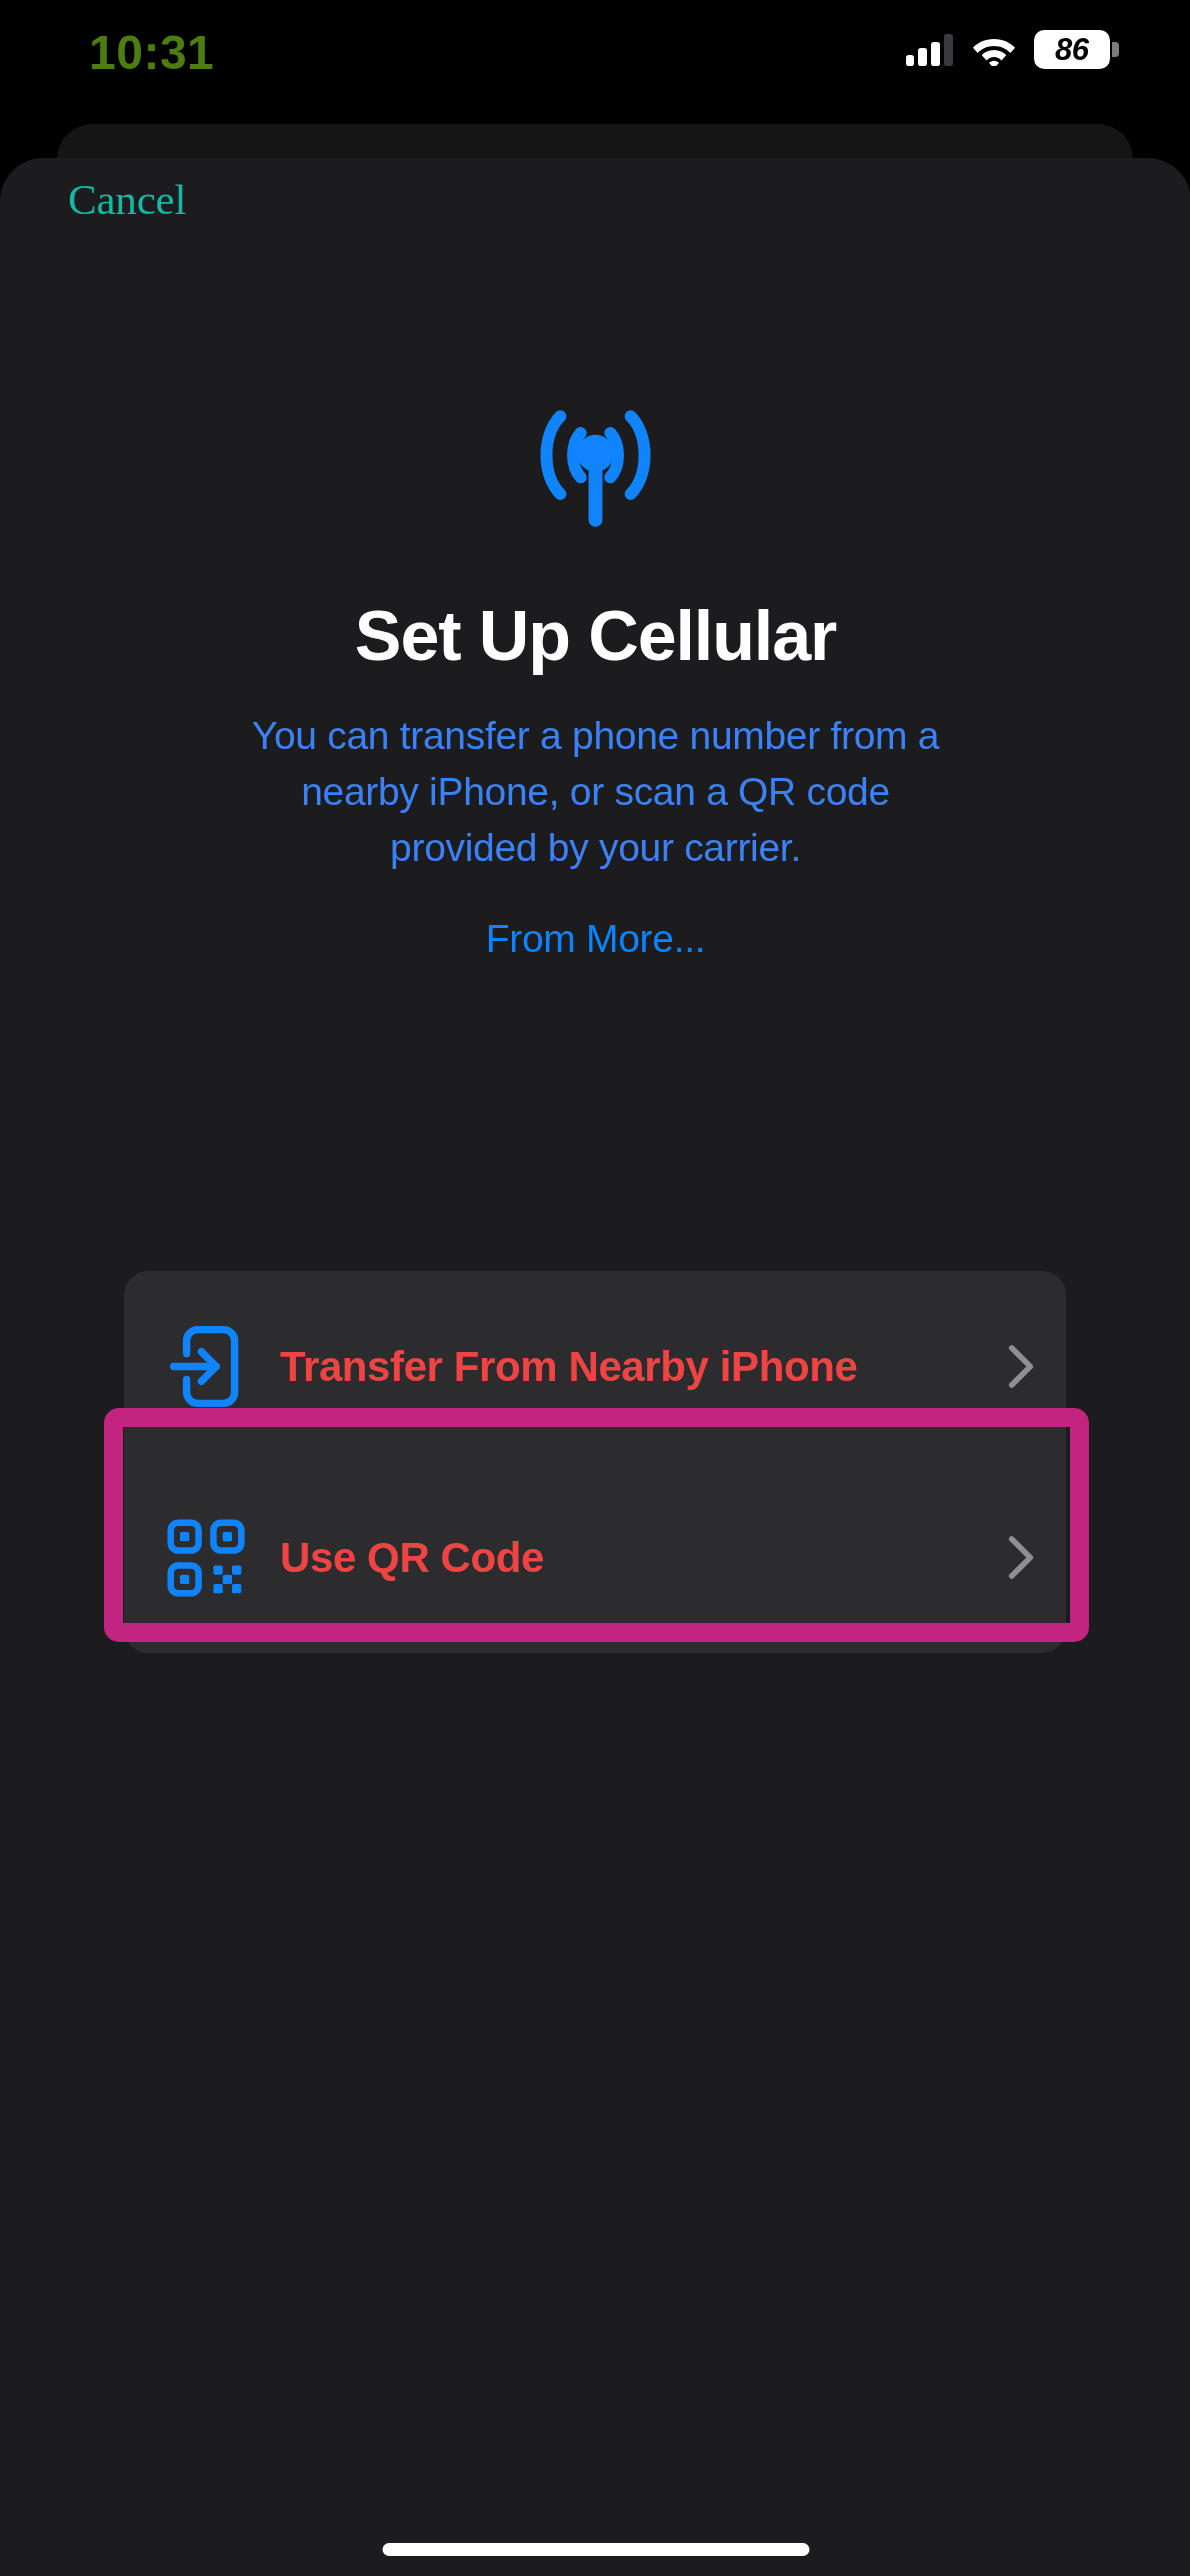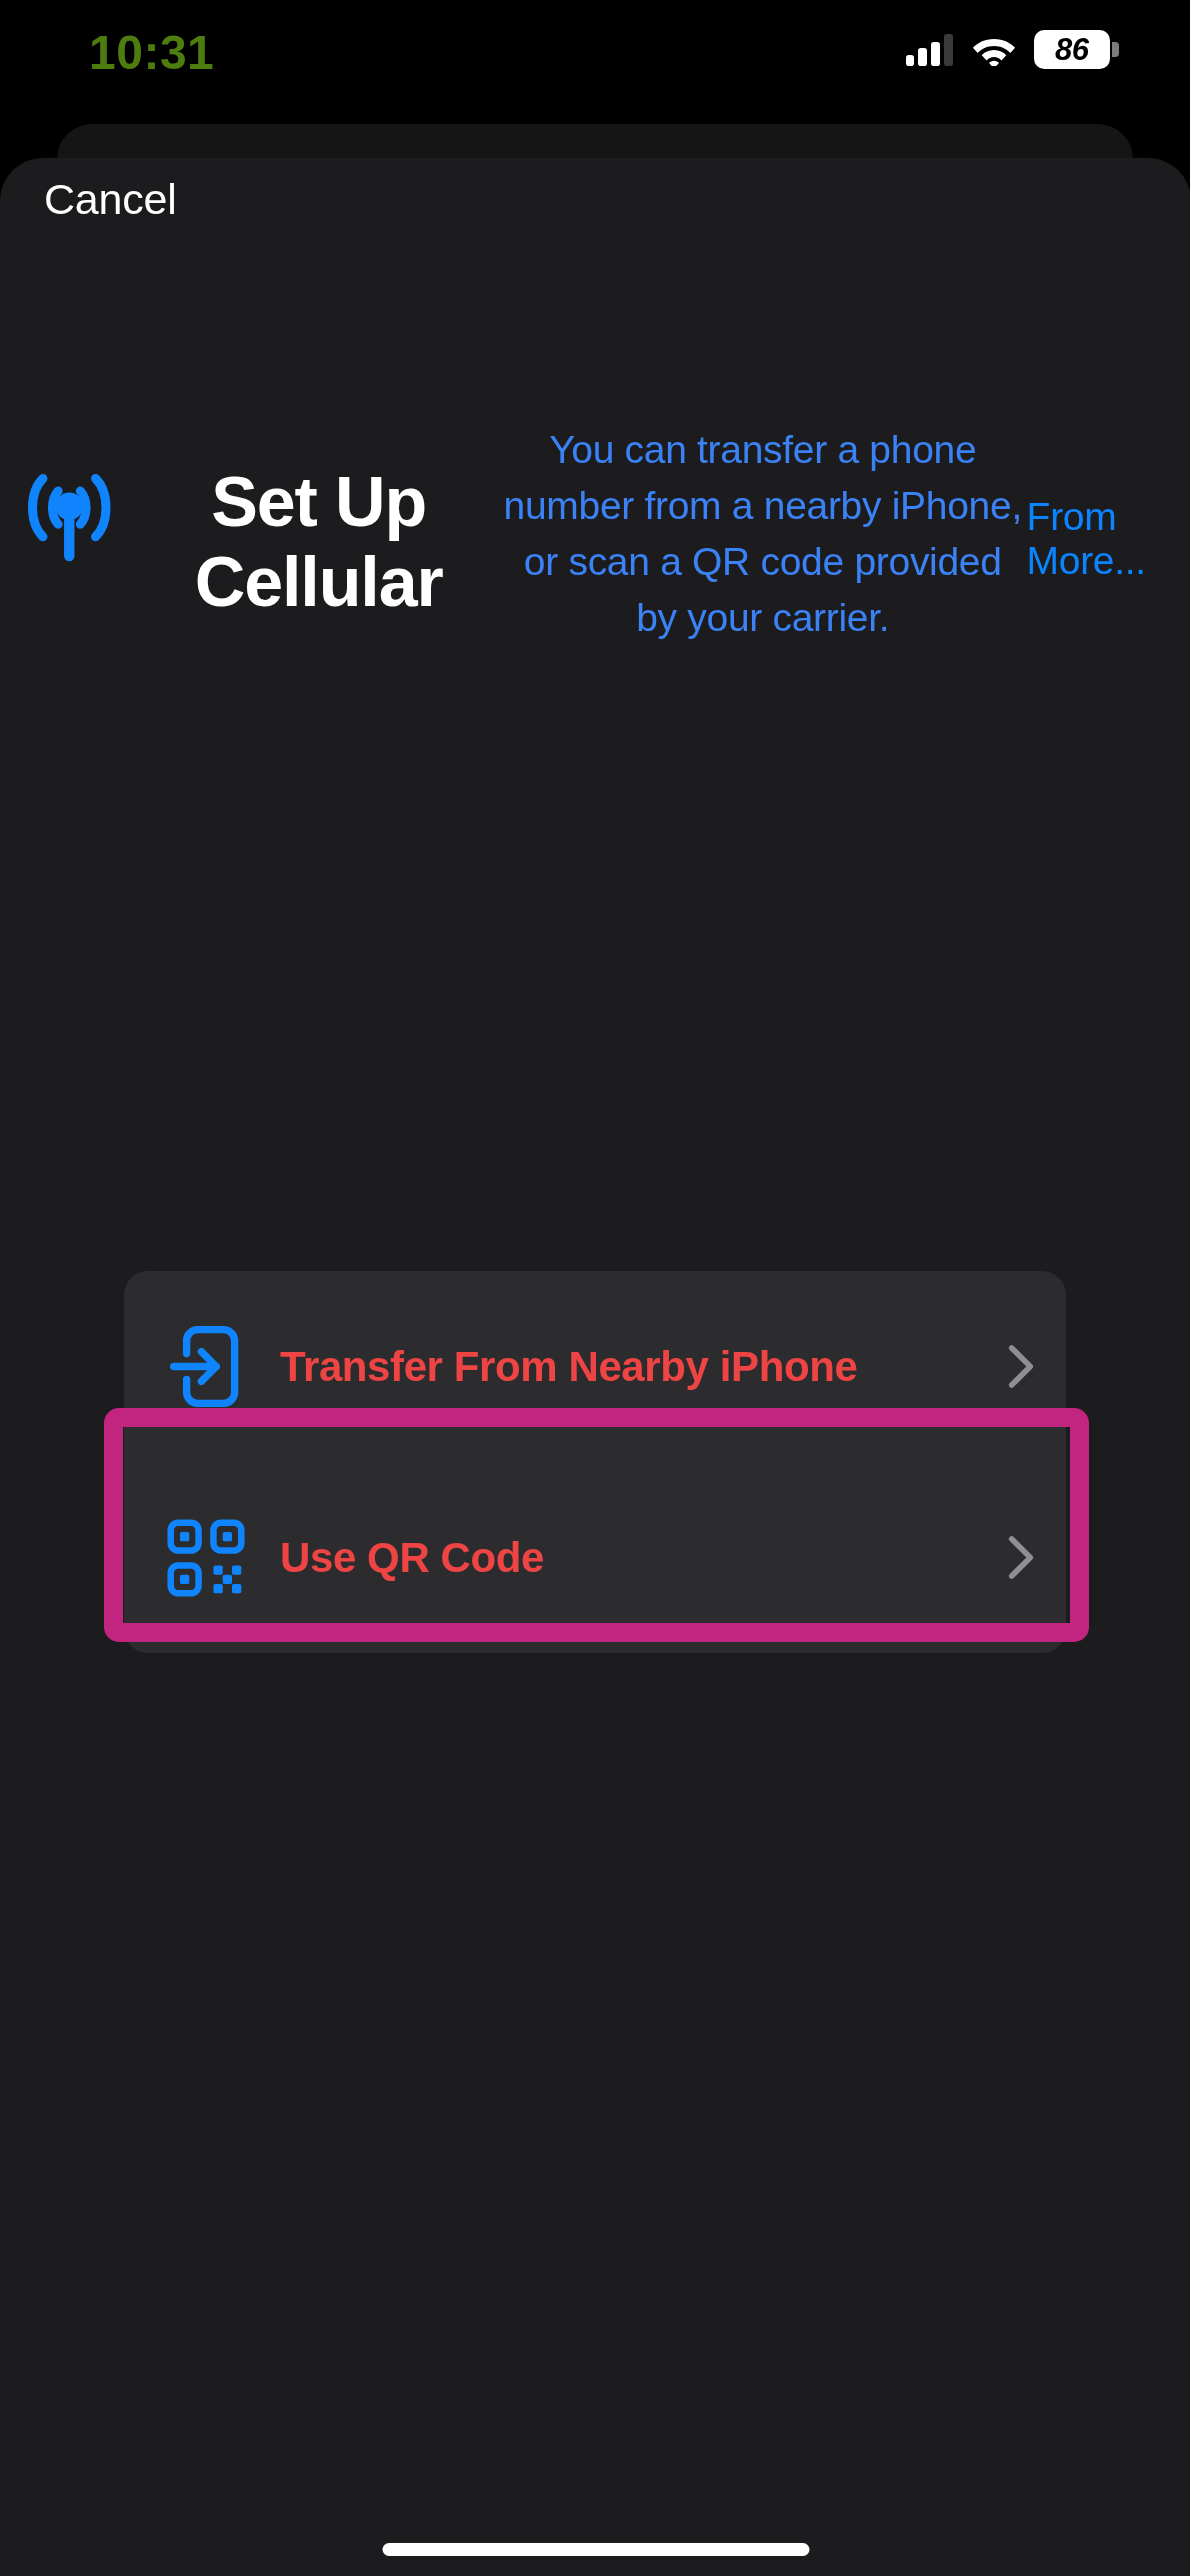--- a/index.html
+++ b/index.html
@@ -70,32 +70,32 @@
     border-radius:43px 43px 0 0;
     z-index:10;
   }
 
   
   #nav-bar {
     position:absolute; left:0; top:0;
     width:1191px; height:111px;
   }
   #cancel-button {
-    position:absolute; left:44px; top:16.7px;
-    font-size:43px; color:#ffffff;
+    position:absolute; left:68px; top:16.7px;
+    font-size:43px; color:#14b8a6;
     background:none; border:none; padding:0;
-    font-family:Liberation Sans, sans-serif;
+    font-family:Liberation Serif, serif;
     cursor:pointer; letter-spacing:-0.2px;
   }
 
   
   #hero {
     position:absolute; left:0; top:232px;
     width:1191px;
-    display:flex; align-items:center;
+    display:flex; flex-direction:column; align-items:center;
   }
   #antenna-icon { display:block; width:185px; height:158px; }
   #page-title {
     margin-top:48px;
     font-size:70px; font-weight:700; color:#fff;
     letter-spacing:-1.1px; text-align:center;
   }
   #description {
     margin-top:32px;
     width:705px;

